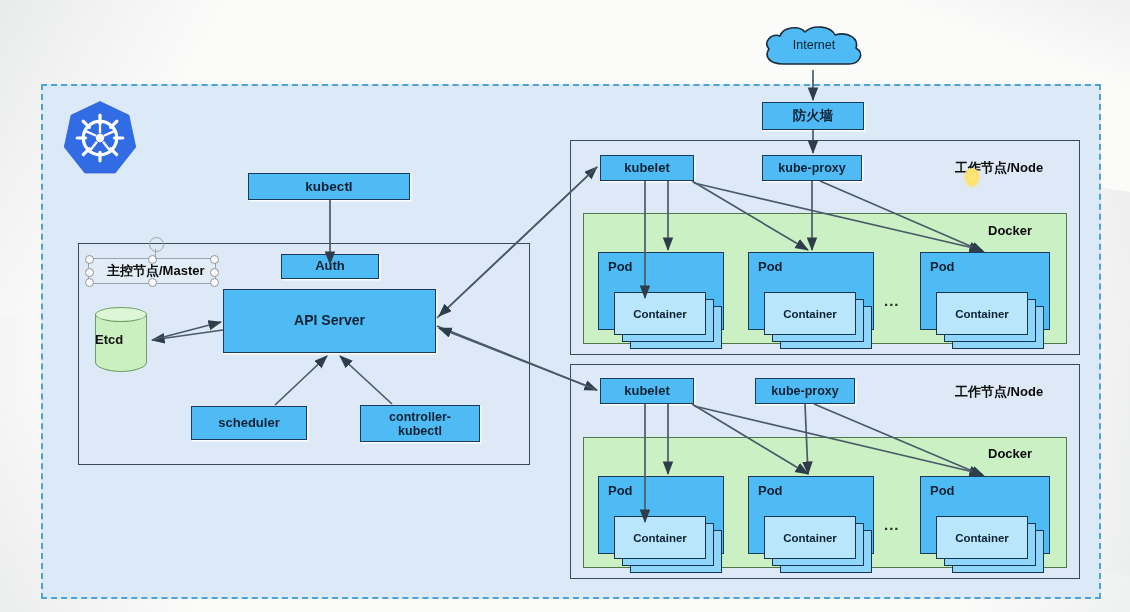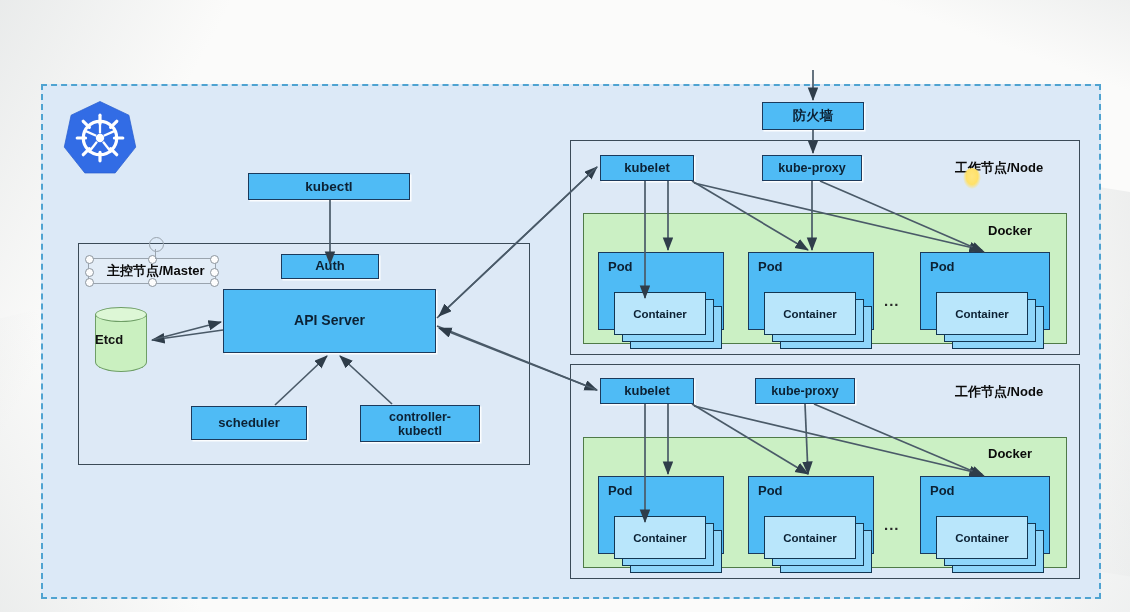--- a/index.html
+++ b/index.html
@@ -188,20 +188,27 @@
   svg.links { position: absolute; inset: 0; width: 1130px; height: 612px; pointer-events: none; }
 </style>
 </head>
 <body>
 
 <div id="canvas">
   <div class="texture"></div>
   <div class="tex2"></div>
   <div class="tex3"></div>
 
+  <div id="cloud">
+    <svg width="106" height="48" viewBox="0 0 106 48" style="position:absolute;left:0;top:0;">
+      <path d="M22 40 C8 40 3 32 8 25 C2 18 10 9 19 12 C22 3 38 1 44 8
+               C52 0 70 2 74 11 C88 7 98 15 95 24 C104 29 99 41 86 40 Z" fill="#4fbbf5" stroke="#1b2b3a" stroke-width="1.6" stroke-linejoin="round"></path>
+    </svg>
+    <div class="lbl">Internet</div>
+  </div>
 
   <div id="cluster"></div>
 
   <div style="position:absolute;left:62px;top:100px;width:76px;height:76px;">
     <svg width="76" height="76" viewBox="0 0 100 100">
       <polygon points="50,2 88,20 97,62 70,96 30,96 3,62 12,20" fill="#326ce5" stroke="#2a5fd0" stroke-width="1"></polygon>
       <g fill="none" stroke="#ffffff" stroke-width="4.2" stroke-linecap="round">
         <circle cx="50" cy="50" r="22"></circle>
         <circle cx="50" cy="50" r="5.5" fill="#ffffff" stroke="none"></circle>
         <line x1="50" y1="20" x2="50" y2="31"></line>

